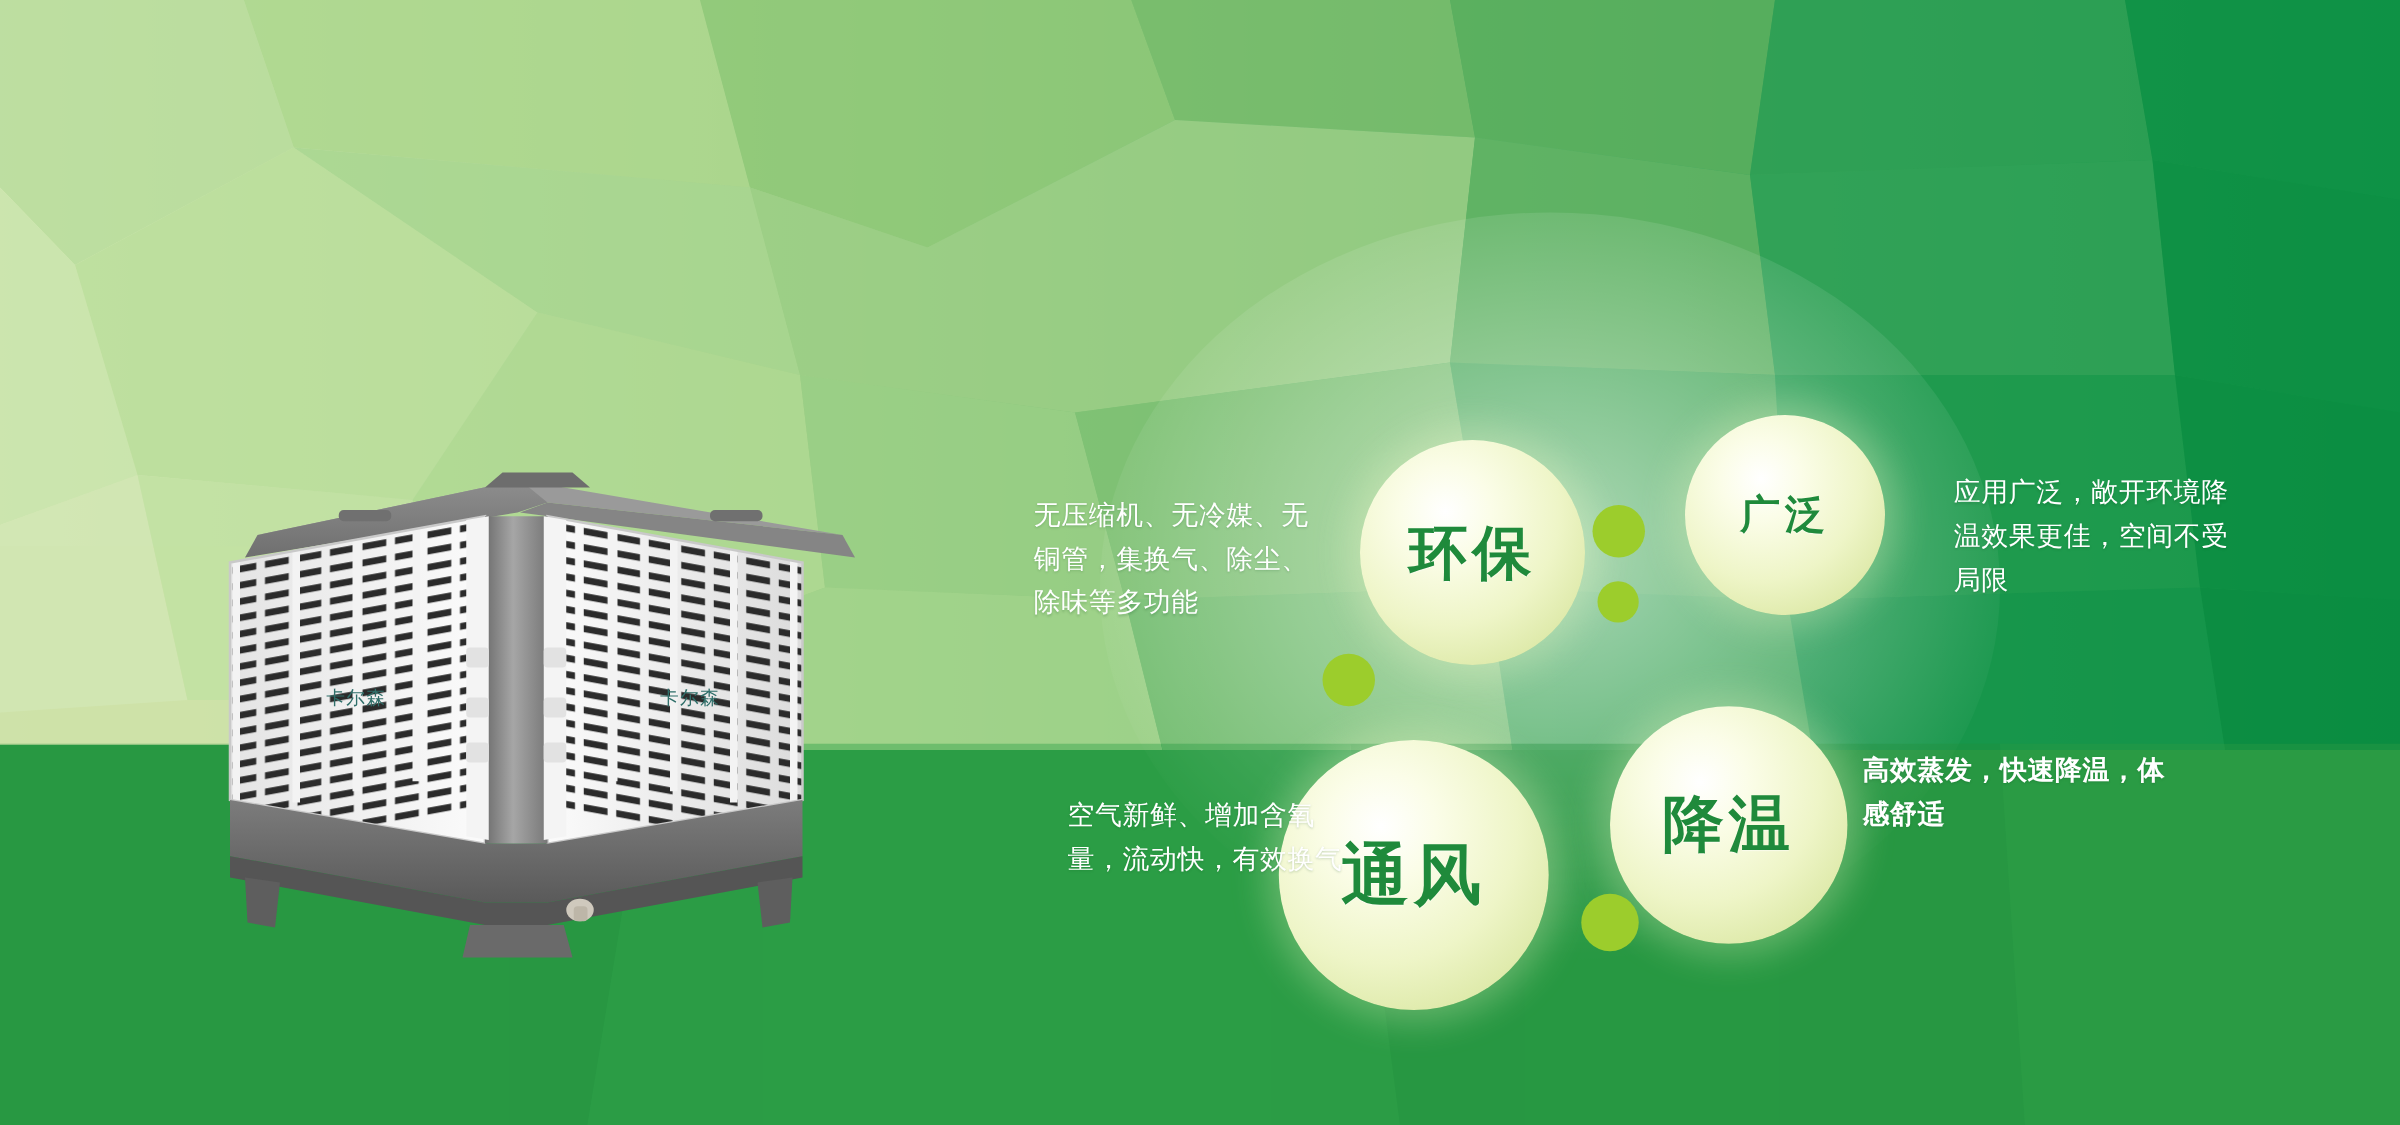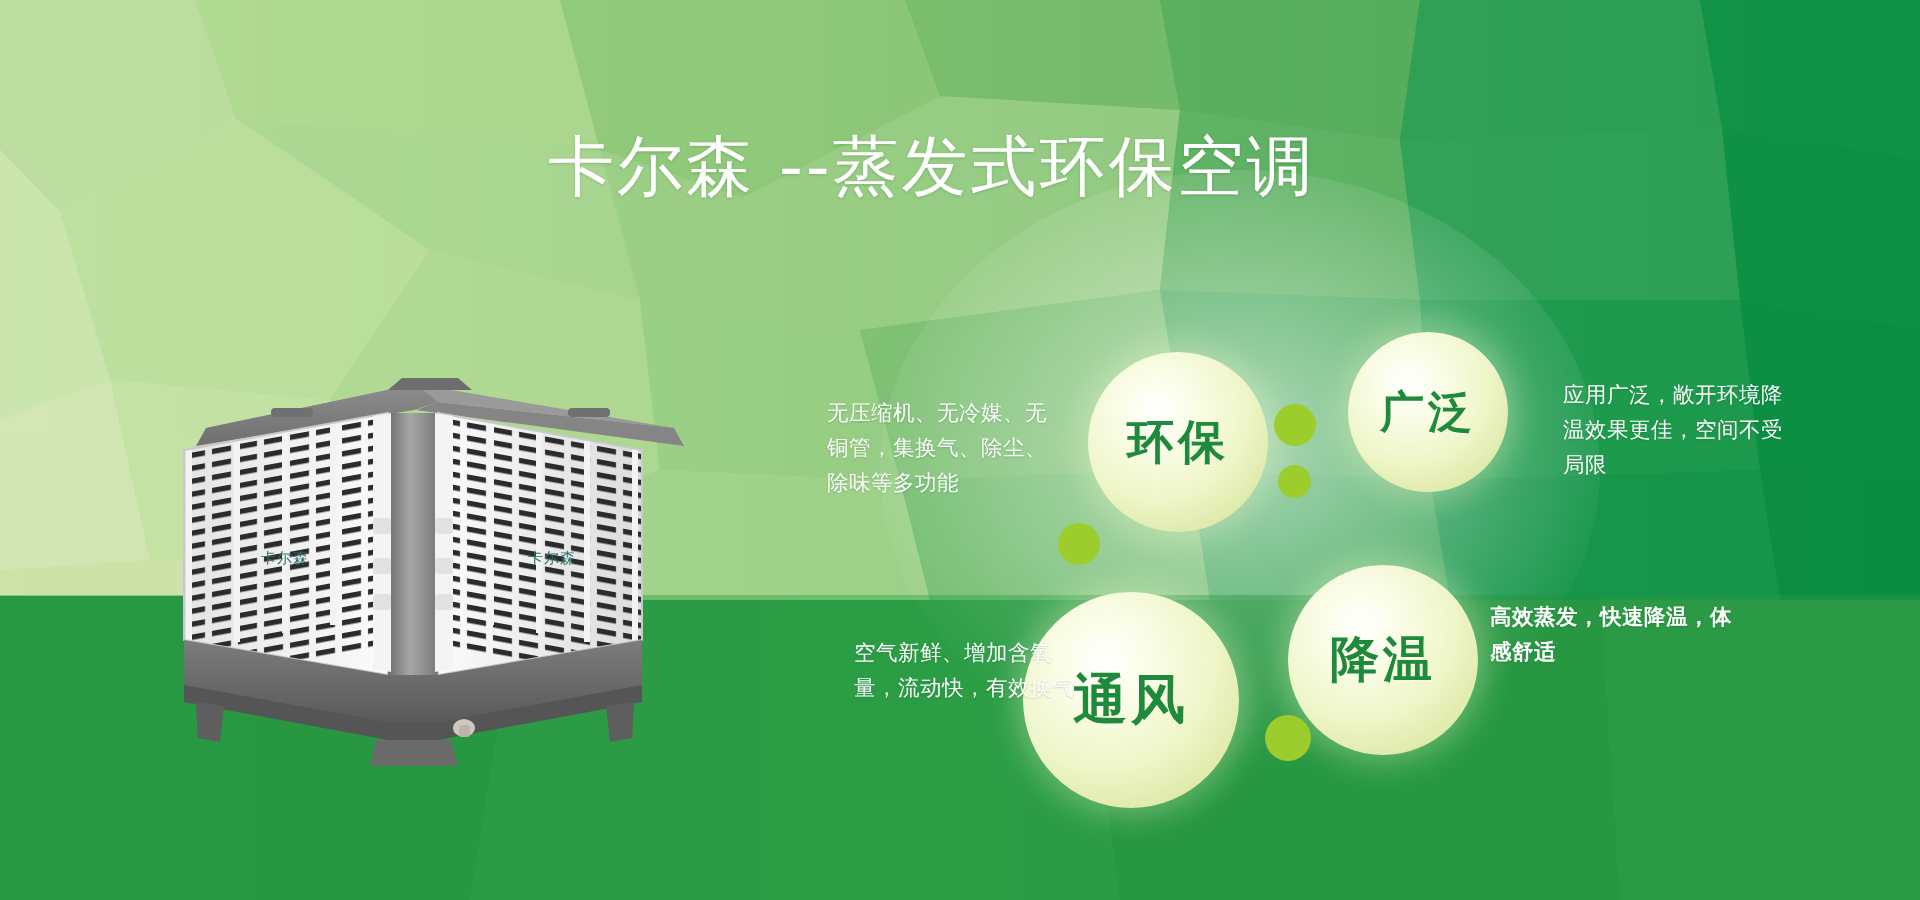--- a/index.html
+++ b/index.html
@@ -47,21 +47,21 @@
   }
   .circle .lbl{
     color:#1f8a3b;
     font-weight:700;
     letter-spacing:4px;
     text-shadow:0 1px 1px rgba(255,255,255,.55);
   }
   #c-huanbao{left:1088px;top:352px;width:180px;height:180px;}
   #c-huanbao .lbl{font-size:47px;text-align:right;}
   #c-guangfan{left:1348px;top:332px;width:160px;height:160px;}
-  #c-guangfan .lbl{font-size:44px;font-family:Liberation Mono, monospace;}
+  #c-guangfan .lbl{font-size:32px;font-family:Liberation Mono, monospace;}
   #c-tongfeng{left:1023px;top:592px;width:216px;height:216px;}
   #c-tongfeng .lbl{font-size:54px;}
   #c-jiangwen{left:1288px;top:565px;width:190px;height:190px;text-align:center;}
   #c-jiangwen .lbl{font-size:49px;}
 
   
   .dot{position:absolute;border-radius:50%;background:#9ccd2c;}
   #dot-a{left:1274px;top:404px;width:42px;height:42px;}
   #dot-b{left:1278px;top:465px;width:33px;height:33px;}
   #dot-c{left:1058px;top:523px;width:42px;height:42px;}
@@ -143,21 +143,20 @@
     <ellipse cx="1240" cy="470" rx="360" ry="300" fill="url(#glowA)"></ellipse>
 
     <g opacity=".35">
       <polygon points="0,595 520,595 470,900 0,900" fill="#259140"></polygon>
       <polygon points="520,595 1080,595 1120,900 470,900" fill="#2da049"></polygon>
       <polygon points="1080,595 1600,595 1620,900 1120,900" fill="#22913f"></polygon>
       <polygon points="1600,595 1920,595 1920,900 1620,900" fill="#2a9c46"></polygon>
     </g>
   </svg>
 
-  <div id="title">卡尔森 --蒸发式环保空调</div>
 
   <div id="product">
     <svg viewBox="0 0 530 420">
       <defs>
         <linearGradient id="topGrad" x1="0" y1="0" x2="0" y2="1">
           <stop offset="0" stop-color="#8e8e8e"></stop>
           <stop offset="1" stop-color="#6f6f6f"></stop>
         </linearGradient>
         <linearGradient id="cornerGrad" x1="0" y1="0" x2="1" y2="0">
           <stop offset="0" stop-color="#6e6e6e"></stop>

